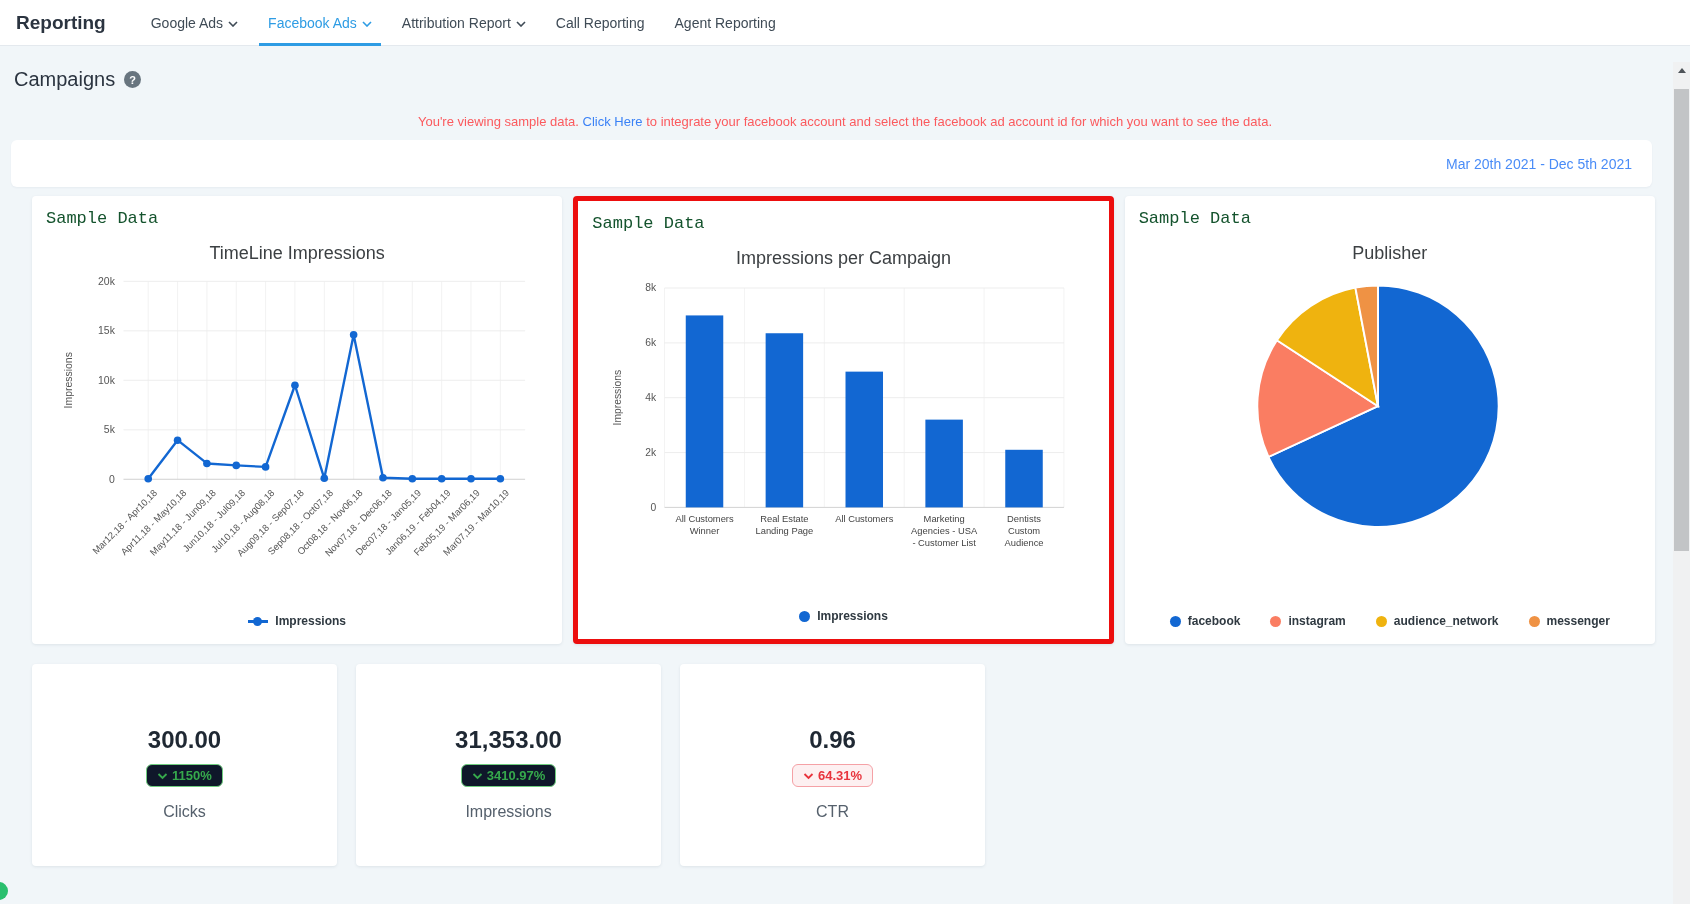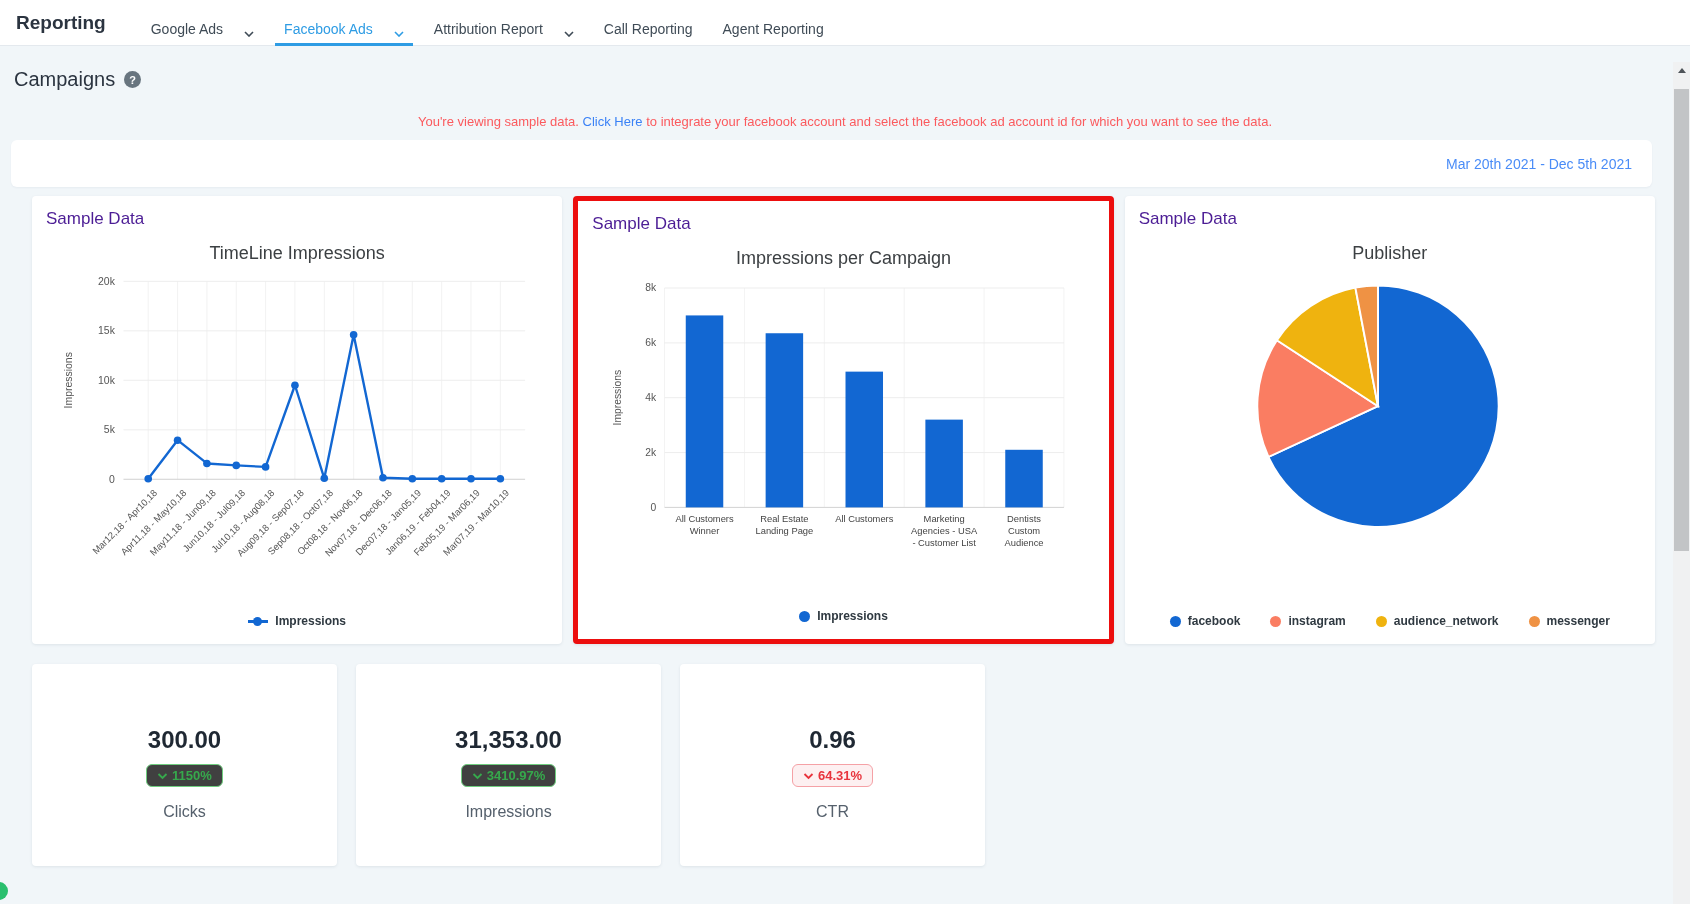--- a/index.html
+++ b/index.html
@@ -9,21 +9,21 @@
     background:#f1f6f9; font-family:"Liberation Sans", sans-serif; color:#2b3440;
   }
   
   .nav {
     height:46px; background:#fff; border-bottom:1px solid #e4e9ee;
     display:flex; align-items:stretch; padding-left:16px; position:relative; z-index:5;
   }
   .nav-title { font-size:19px; font-weight:bold; color:#2b3440; margin-right:30px; align-self:center; }
   .nav-tabs { display:flex; align-items:stretch; }
   .nav-tab {
-    display:flex; align-items:flex-end; gap:21px; padding:8px 15px; font-size:14px; color:#3f4b56;
+    display:flex; align-items:center; gap:5px; padding:8px 15px; font-size:14px; color:#3f4b56;
     cursor:pointer; position:relative;
   }
   .nav-tab .chev { margin-top:2px; color:#3f4b56; }
   .nav-tab.active { color:#2e9ce4; }
   .nav-tab.active .chev { color:#2e9ce4; }
   .nav-tab.active::after {
     content:""; position:absolute; left:6px; right:6px; bottom:-1px; height:3px; background:#2e9ce4;
   }
   
   .heading-row { display:flex; align-items:center; gap:9px; margin:22px 0 0 14px; }
@@ -43,42 +43,42 @@
     display:flex; align-items:center; justify-content:flex-end; padding-right:20px;
   }
   .daterange { color:#4a8cf7; font-size:14px; cursor:pointer; }
   
   .charts-row { display:flex; gap:11px; margin:9px 35px 0 32px; }
   .card { background:#fff; border-radius:4px; box-shadow:0 1px 3px rgba(50,65,90,.10); }
   .chart-card {
     flex:1; height:448px; padding:12px 14px; display:flex; flex-direction:column; overflow:hidden;
   }
   .chart-card.highlighted { border:5px solid #ec0e0e; }
-  .sample-label { color:#4c1d95; font-size:17px; line-height:22px; }
+  .sample-label { color:#14532d; font-size:17px; line-height:22px;font-family:Liberation Mono, monospace; }
   .chart-title { text-align:center; color:#3c4043; font-size:18px; margin-top:12px; line-height:22px; }
   .chart-body { flex:1; display:flex; align-items:flex-start; justify-content:center; margin-top:4px; }
   .chart-body svg { width:100%; }
   svg text { font-family:"Liberation Sans", sans-serif; }
   .legend {
     display:flex; justify-content:center; align-items:center; gap:30px;
     font-size:12px; font-weight:bold; color:#2f3941; padding-bottom:4px;
   }
   .legend-item { display:inline-flex; align-items:center; gap:7px; cursor:pointer; }
   .lg-line { width:20px; height:3px; position:relative; display:inline-block; }
   .lg-line .lg-dot { width:9px; height:9px; border-radius:50%; position:absolute; left:5px; top:-3px; }
   .lg-circle { width:11px; height:11px; border-radius:50%; display:inline-block; }
   
   .stats-row { display:flex; gap:19px; margin:20px 0 0 32px; }
   .stat-card { width:305px; height:202px; padding-top:62px; text-align:center; }
   .stat-value { font-size:24px; font-weight:bold; color:#1f2833; }
   .badge {
     display:inline-flex; align-items:center; gap:4px; border-radius:6px; padding:3px 10px;
     font-size:13px; font-weight:bold; margin-top:10px;
   }
-  .badge.positive { color:#36a94c; border:1px solid #6fcd7f; background:#404040; }
+  .badge.positive { color:#36a94c; border:1px solid #6fcd7f; background:#0f172a; }
   .badge.negative { color:#e8343d; border:1px solid #f5a1a6; background:#fdf0f1; }
   .stat-label { margin-top:16px; font-size:16px; color:#55606c; }
   
   .vscrollbar { position:absolute; top:62px; bottom:0; right:0; width:17px; background:#f0f1f2; }
   .sb-btn { height:17px; display:flex; align-items:center; justify-content:center; cursor:pointer; }
   .sb-arrow { width:0; height:0; border-left:4px solid transparent; border-right:4px solid transparent; border-bottom:5px solid #4e5459; }
   .sb-thumb { position:absolute; top:27px; height:462px; left:1px; right:1px; background:#c2c4c6; cursor:grab; }
   
   .chat-dot { position:absolute; left:-10px; bottom:4px; width:18px; height:18px; border-radius:50%; background:#2abf6e; cursor:pointer; }
 </style>

